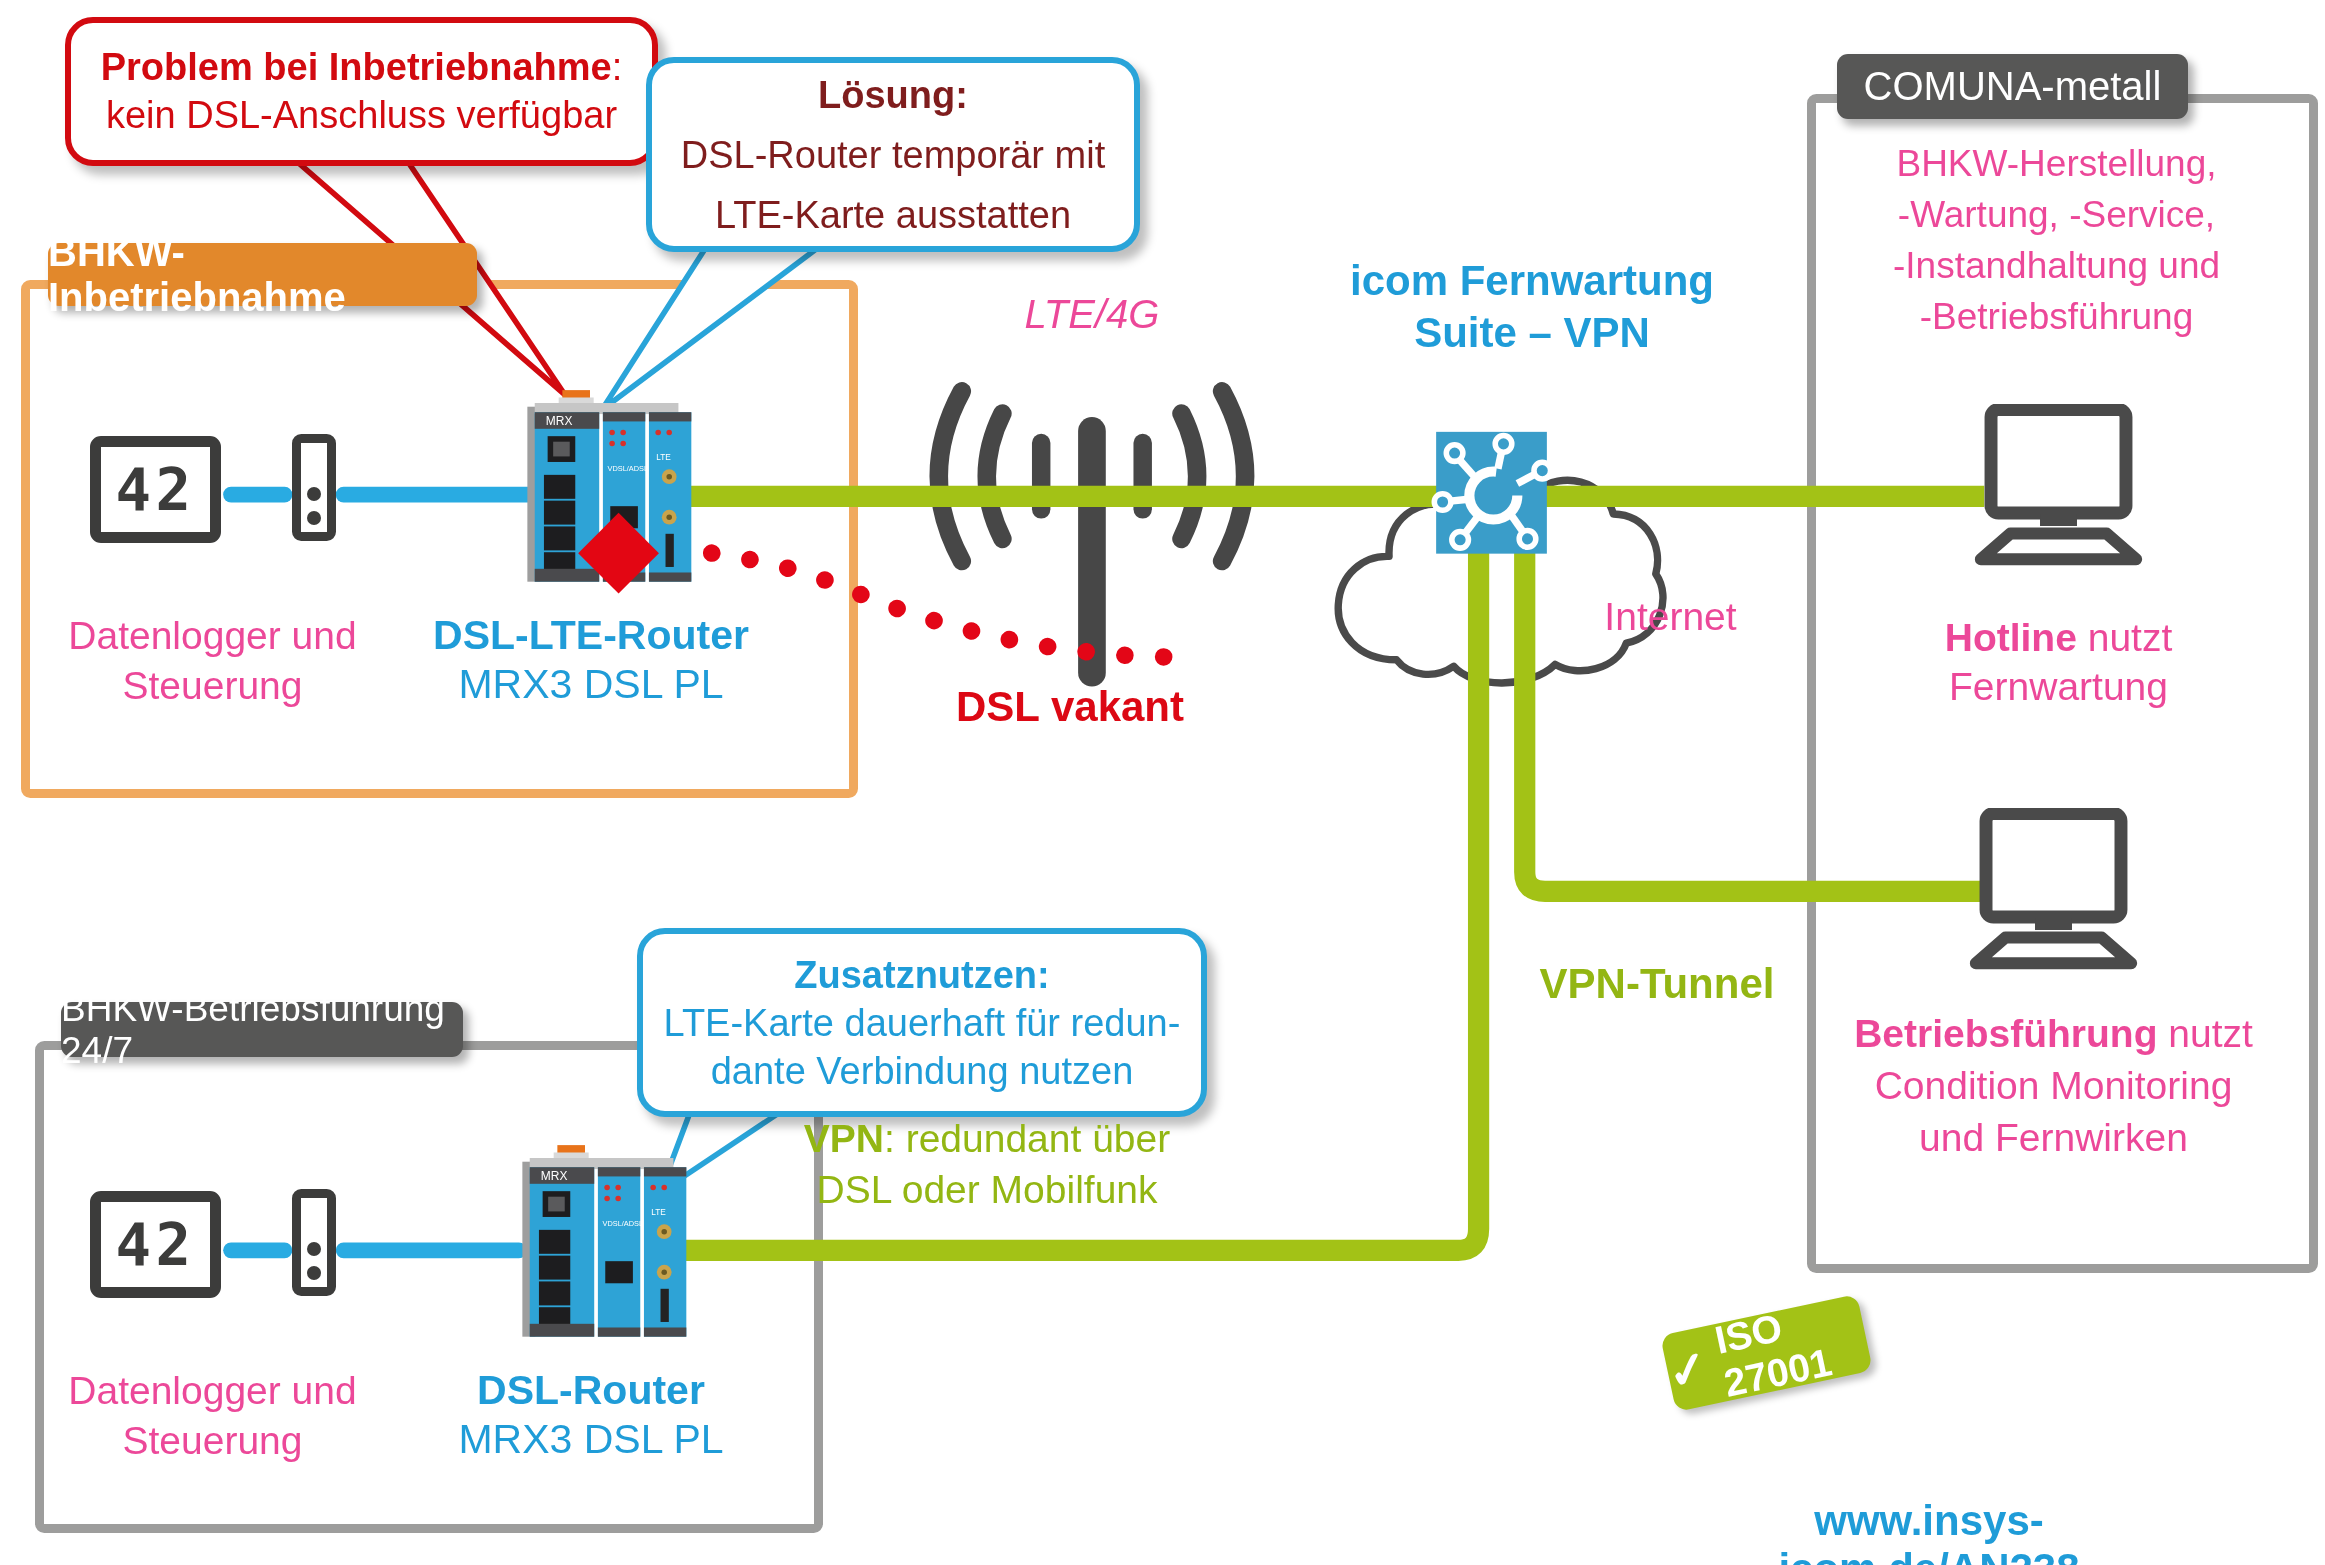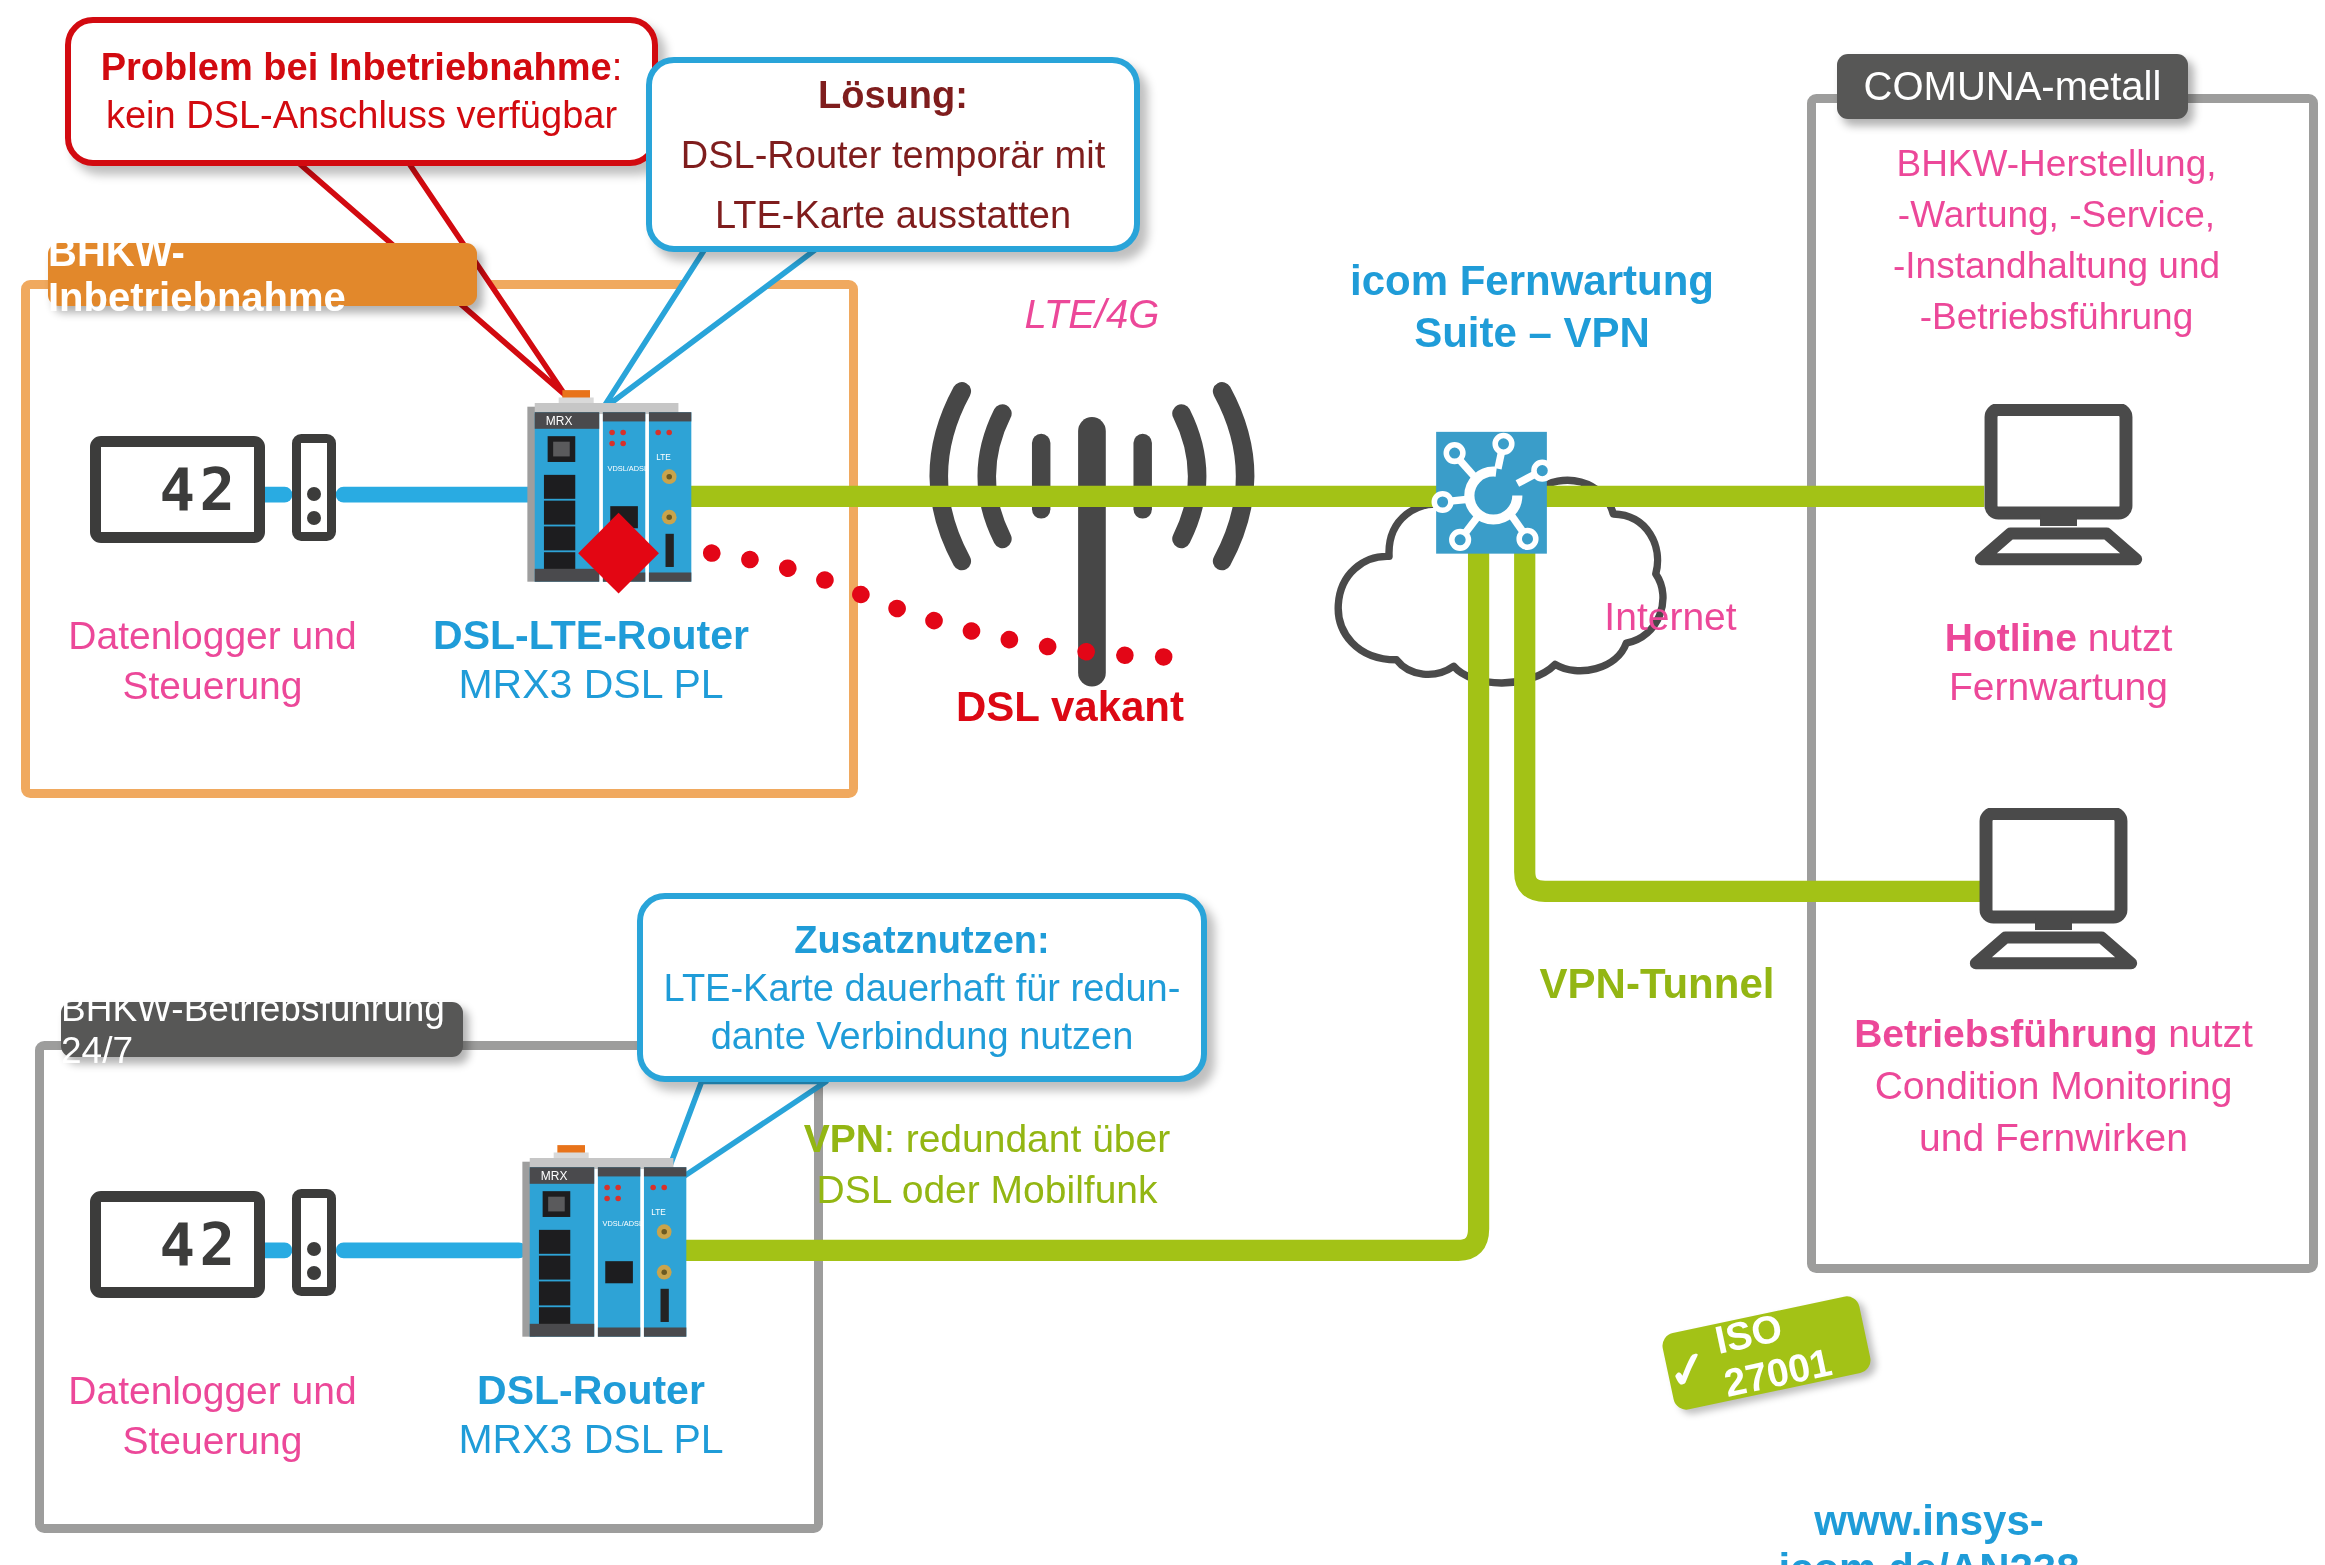--- a/index.html
+++ b/index.html
@@ -31,21 +31,21 @@
 
   
   .bubble{
     position:absolute;background:#ffffff;border-radius:28px;z-index:4;
     display:flex;flex-direction:column;align-items:center;justify-content:center;
     box-shadow:7.4px 8.3px 9.2px rgba(0,0,0,0.25);
     font-size:38px;line-height:48px;text-align:center;
   }
   .bubble-problem{left:65px;top:16.6px;width:581px;height:137px;border:6.5px solid #D20A10;color:#D20A10;}
   .bubble-solution{left:646px;top:57px;width:482px;height:183px;border:6.5px solid #29A4D9;color:#7f1d1d;gap:12px;}
-  .bubble-benefit{left:637px;top:893px;width:558px;height:177px;border:6.5px solid #29A4D9;color:#1F9CD8;}
+  .bubble-benefit{left:637px;top:928px;width:558px;height:177px;border:6.5px solid #29A4D9;color:#1F9CD8;}
   .bubble b{font-weight:bold;}
 
   
   .lbl{position:absolute;z-index:4;}
   .black{color:#ec4899;}
   .cyan{color:#1F9CD8;}
   .green{color:#93B613;}
   .red{color:#DC0814;}
 
   .lbl-datenlogger-top{left:37px;top:611px;width:351px;font-size:39px;line-height:50px;}
@@ -60,21 +60,21 @@
   .lbl-vpn-redundant{left:784px;top:1113px;width:406px;font-size:39px;line-height:51px;}
   .lbl-comuna-desc{left:1826px;top:138px;width:461px;font-size:37px;line-height:51px;}
   .lbl-hotline{left:1897px;top:613px;width:323px;font-size:39px;line-height:49px;}
   .lbl-operator{left:1830px;top:1008px;width:447px;font-size:39px;line-height:52px;}
   .lbl-url{left:1726px;top:1497px;width:406px;font-size:42px;font-weight:bold;}
 
   
   .display-box{
     position:absolute;width:109px;height:85px;background:#ffffff;border:11px solid #3C3C3B;border-radius:11px;z-index:3;
     display:flex;align-items:center;justify-content:center;
-    font-family:"DejaVu Sans Mono",monospace;font-weight:bold;font-size:59px;letter-spacing:4.6px;color:#3C3C3B;padding-left:44px;
+    font-family:"DejaVu Sans Mono",monospace;font-weight:bold;font-size:59px;letter-spacing:4.6px;color:#3C3C3B;
   }
   .display-top{left:90px;top:436px;}
   .display-bottom{left:90px;top:1191px;}
   .rtu{
     position:absolute;width:26px;height:89px;background:#ffffff;border:9.2px solid #3C3C3B;border-radius:9.2px;z-index:3;
   }
   .rtu-top{left:292px;top:434px;}
   .rtu-bottom{left:292px;top:1189px;}
   .rtu .dot{position:absolute;left:50%;transform:translateX(-50%);width:14px;height:14px;border-radius:50%;background:#3C3C3B;}
   .rtu .dot1{top:44px;}

